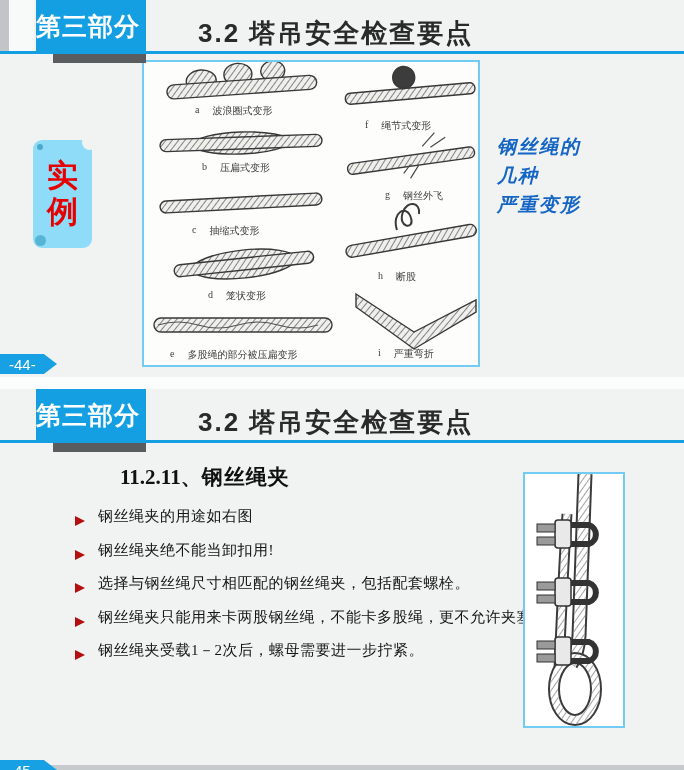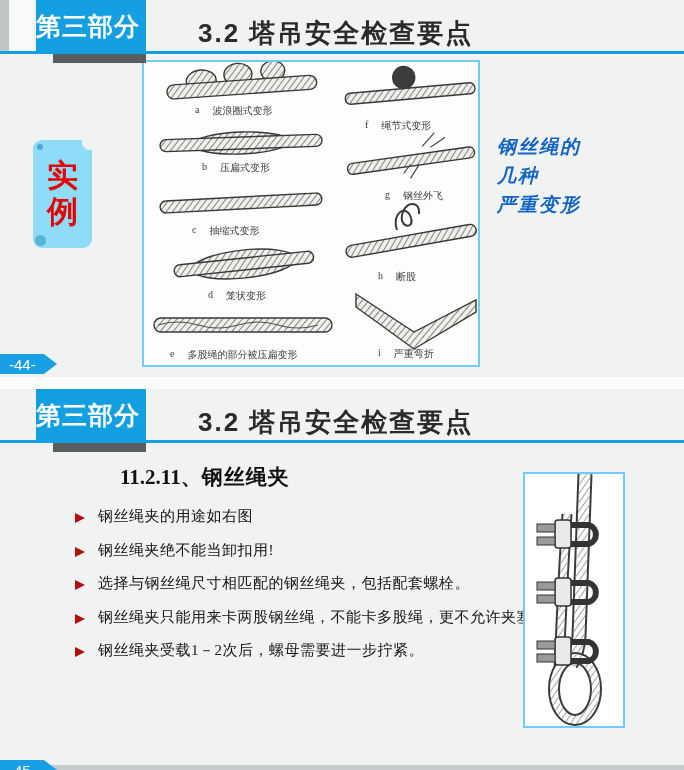--- a/index.html
+++ b/index.html
@@ -43,21 +43,21 @@
   .page-flag{left:0;height:20px;background:#18a0e4;color:#fff;font-size:15px;
              display:flex;align-items:center;padding-left:9px;width:48px;
              clip-path:polygon(0 0,77% 0,100% 50%,77% 100%,0 100%);z-index:5;}
   .flag44{top:354px;}
   .flag45{top:371px;text-align:right;}
   
   .section-heading{left:120px;top:74px;margin:0;font-size:21px;color:#111;white-space:nowrap;}
   .section-heading .num{font-family:"Liberation Serif",serif;font-weight:bold;}
   .section-heading .txt{font-family:"Liberation Sans",sans-serif;font-weight:bold;letter-spacing:1px;}
   .bullets{left:75px;top:118px;margin:0;padding:0;list-style:none;width:450px;}
-  .bullets li{display:flex;align-items:center;gap:13px;margin-bottom:14.5px;
+  .bullets li{display:flex;align-items:flex-end;gap:13px;margin-bottom:14.5px;
               font-family:"Liberation Serif",serif;font-size:15px;color:#141414;
               letter-spacing:0.5px;white-space:nowrap;}
   .tri{flex:0 0 auto;width:0;height:0;margin-top:3px;border-left:10px solid #b40f0f;
        border-top:5.5px solid transparent;border-bottom:5.5px solid transparent;}
   .figure2{left:523px;top:83px;width:98px;height:252px;background:#fff;border:2px solid #72cbf2;}
   svg{display:block;}
 </style>
 </head>
 <body>
 

